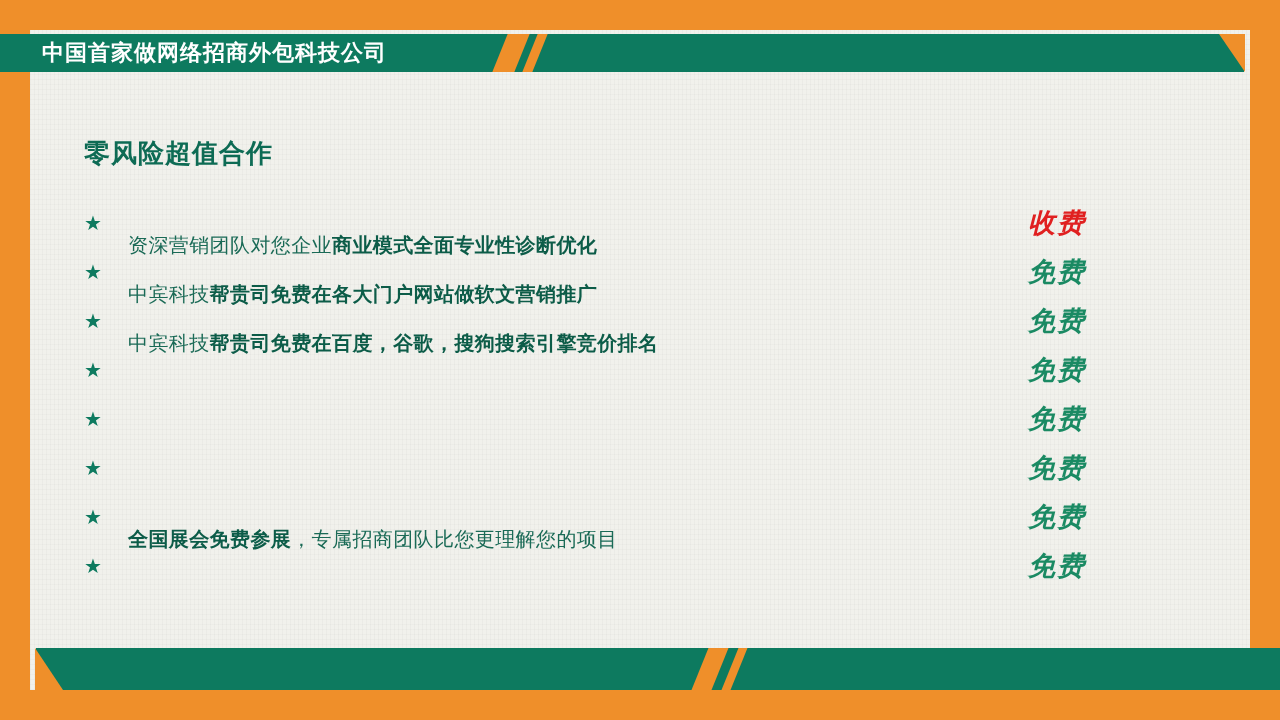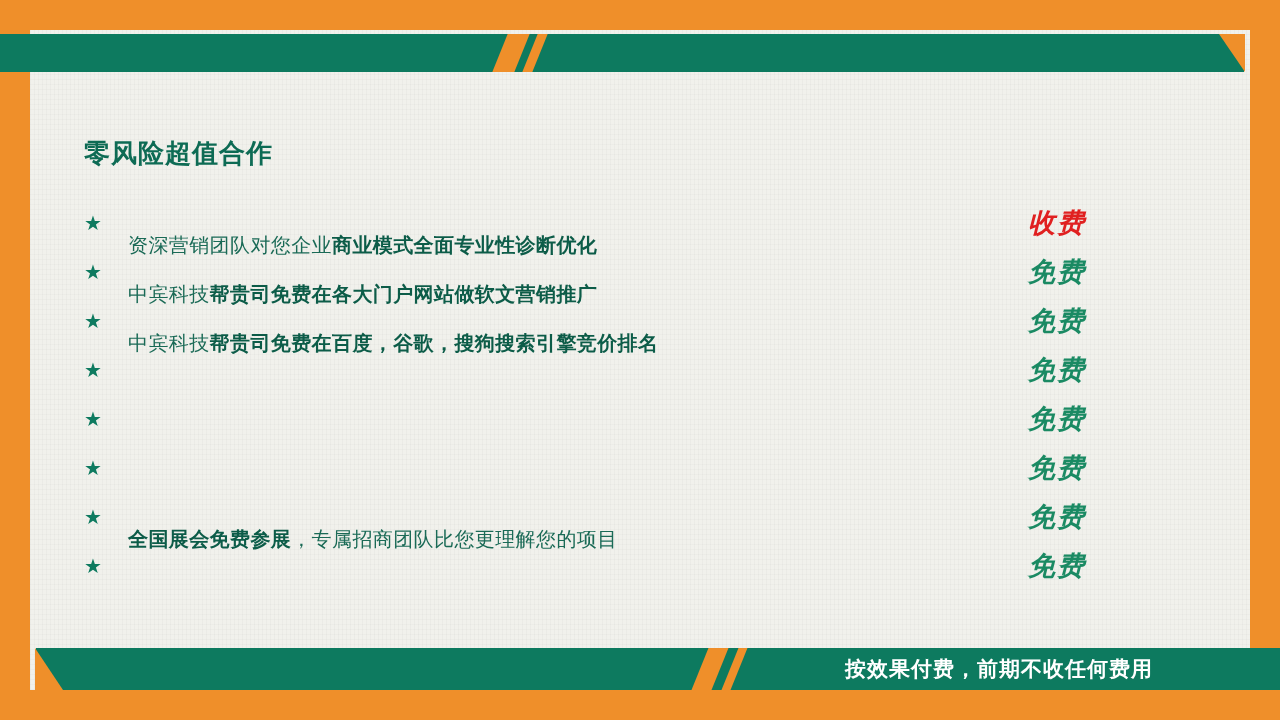--- a/index.html
+++ b/index.html
@@ -197,20 +197,21 @@
 </head>
 <body>
 
 <div class="slide">
 
   <div class="panel"></div>
 
   <div class="header-bar"></div>
   <div class="header-notch"></div>
   <div class="header-notch2"></div>
+  <div class="header-title">中国首家做网络招商外包科技公司</div>
 
   <div class="section-title">零风险超值合作</div>
 
   <div class="list">
 
     <div class="row">
       <span class="star">★</span>
       <span class="text"><span>资深营销团队对您企业</span><b>商业模式全面专业性诊断优化</b><span></span></span>
       <span class="tag paid">收费</span>
     </div>
@@ -251,15 +252,14 @@
     <div class="row">
       <span class="star">★</span>
       <span class="tag">免费</span>
     </div>
 
   </div>
 
   <div class="footer-bar"></div>
   <div class="footer-notch"></div>
   <div class="footer-notch2"></div>
-  <div class="footer-text">按效果付费，前期不收任何费用</div>
 
 </div>
 
 </body></html>

